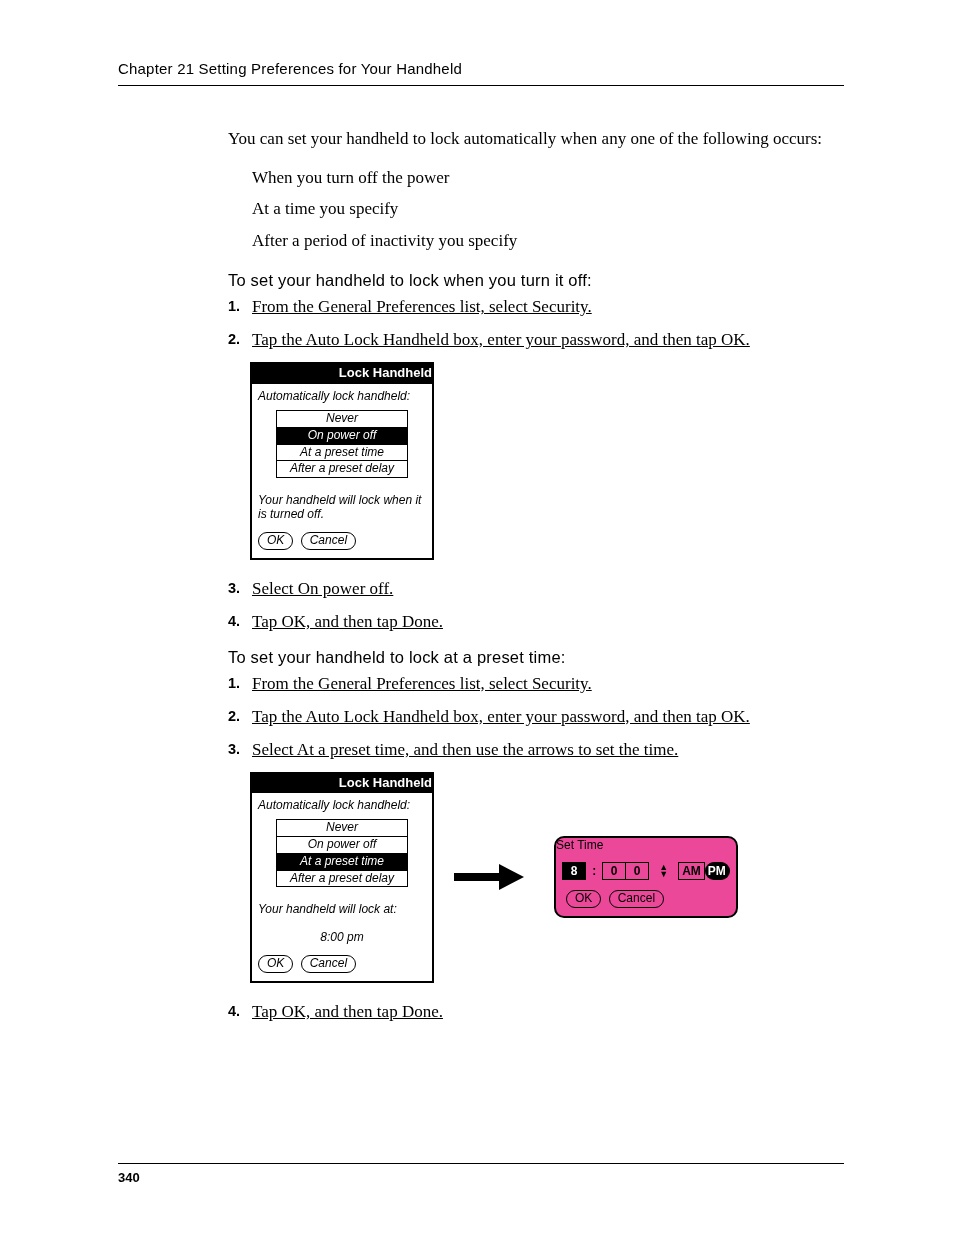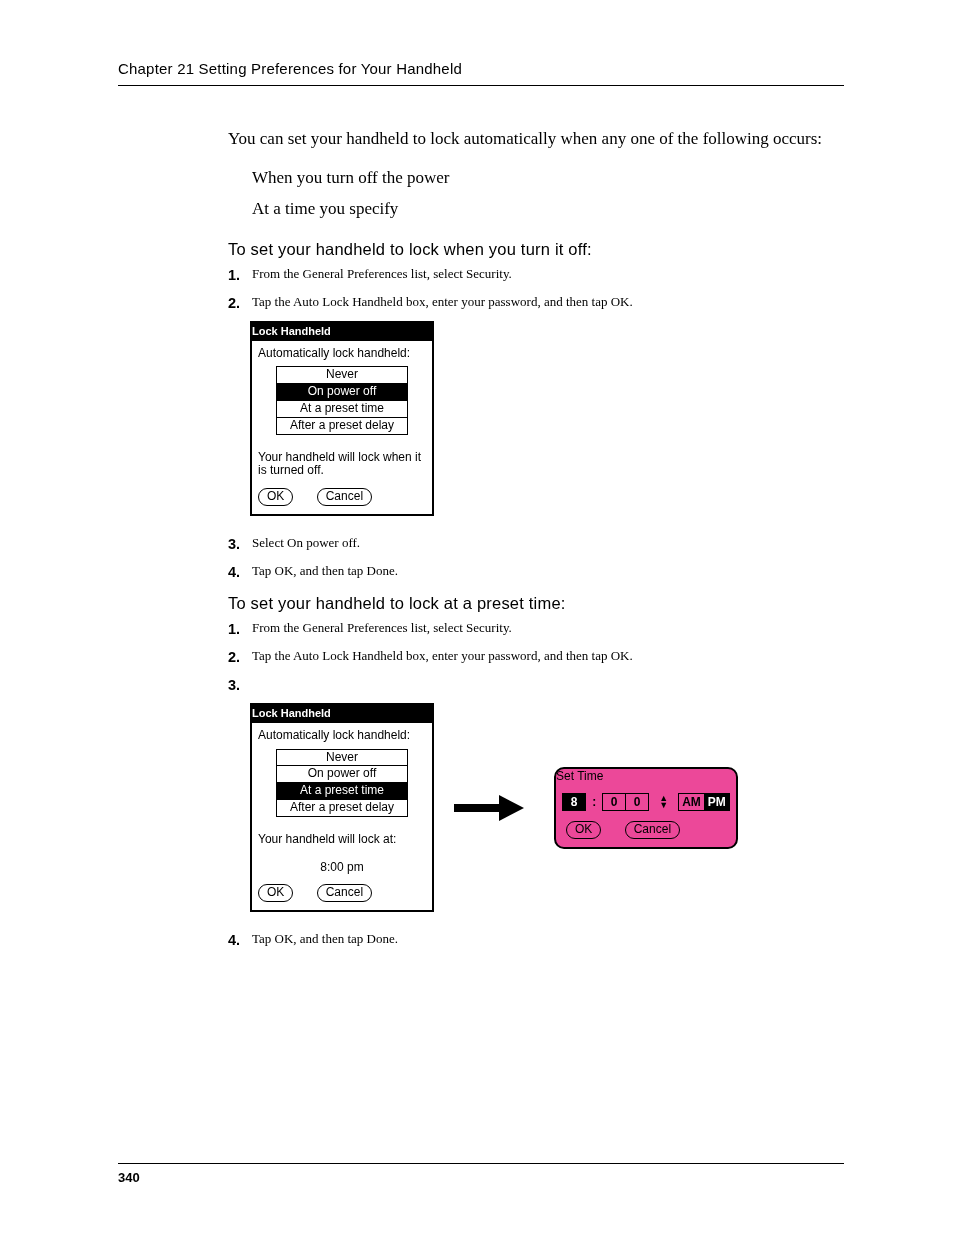--- a/index.html
+++ b/index.html
@@ -61,45 +61,47 @@
   }
   ol.steps .num {
     font-family: Helvetica, Arial, sans-serif;
     font-size: 14.5px;
     font-weight: bold;
     width: 24px;
     flex: 0 0 24px;
     padding-top: 2px;
   }
   ol.steps .txt {
-    font-size: 13px;
+    font-size: 17px;
     line-height: 1.35;
+    text-decoration: underline;
   }
 
   
   .dialog {
     border: 2px solid #000;
     width: 180px;
     font-family: Tahoma, Geneva, sans-serif;
     font-size: 12px;
     line-height: 1.15;
     margin: 6px 0 18px 22px;
     background: #fff;
   }
   .dialog .titlebar {
     background: #000;
     color: #fff;
-    text-align: left;
+    text-align: right;
     font-weight: bold;
-    font-size: 11px;
+    font-size: 13px;
     padding: 2px 0 3px;
     font-family: Helvetica, Arial, sans-serif;
   }
   .dialog .inner {
     padding: 6px 6px 8px;
+    font-style: italic;
   }
   .prompt {
     margin-bottom: 6px;
   }
   .option-list {
     border: 1px solid #000;
     margin: 0 auto;
     width: 130px;
   }
   .option-list .opt {
@@ -117,21 +119,21 @@
     margin-top: 16px;
   }
   .lock-at { text-align: center; margin-top: 14px; }
   .pbuttons { margin-top: 10px; }
   .pbtn {
     display: inline-block;
     border: 1px solid #000;
     border-radius: 9px;
     padding: 0 8px 1px;
     font-size: 12px;
-    margin-right: 20px;
+    margin-right: 4px;
     line-height: 15px;
   }
 
   
   .settime-row {
     display: flex;
     align-items: center;
     margin: 0 0 18px 22px;
   }
   .arrow-wrap {
@@ -172,21 +174,21 @@
     line-height: 14px;
   }
   .digit.sel { background:#000; color:#fff; }
   .digit-pair { display:flex; }
   .digit-pair .digit + .digit { border-left: none; }
   .colon { font-weight: bold; padding: 0 2px; }
   .spinner {
     display:flex; flex-direction:column; line-height:7px; font-size:9px; margin:0 6px;
   }
   .ampm { display:flex; }
-  .ampm .digit + .digit { border-left:none; }
+  .ampm .digit + .digit { border-left:none;border-radius:9px; }
 
   .footer {
     position: absolute;
     bottom: 50px;
     left: 118px;
     right: 110px;
     border-top: 1.5px solid #000;
     padding-top: 6px;
     font-family: Helvetica, Arial, sans-serif;
     font-size: 13px;
@@ -200,20 +202,21 @@
 
   <div class="running-head">Chapter 21   Setting Preferences for Your Handheld</div>
 
   <div class="content">
 
     <p class="body-text">You can set your handheld to lock automatically when any one of the following occurs:</p>
 
     <div class="bullets">
       <div>When you turn off the power</div>
       <div>At a time you specify</div>
+      <div>After a period of inactivity you specify</div>
     </div>
 
     <div class="section-title">To set your handheld to lock when you turn it off:</div>
 
     <ol class="steps">
       <li>
           <span class="num">1.</span>
           <span class="txt">From the General Preferences list, select Security.</span>
         </li>
       <li>
@@ -257,20 +260,21 @@
       <li>
           <span class="num">1.</span>
           <span class="txt">From the General Preferences list, select Security.</span>
         </li>
       <li>
           <span class="num">2.</span>
           <span class="txt">Tap the Auto Lock Handheld box, enter your password, and then tap OK.</span>
         </li>
       <li>
           <span class="num">3.</span>
+          <span class="txt">Select At a preset time, and then use the arrows to set the time.</span>
         </li>
     </ol>
 
     <div class="settime-row">
       <div class="dialog" style="margin:0;">
         <div class="titlebar">Lock Handheld</div>
         <div class="inner">
           <div class="prompt">Automatically lock handheld:</div>
           <div class="option-list">
             <div class="opt">Never</div>

